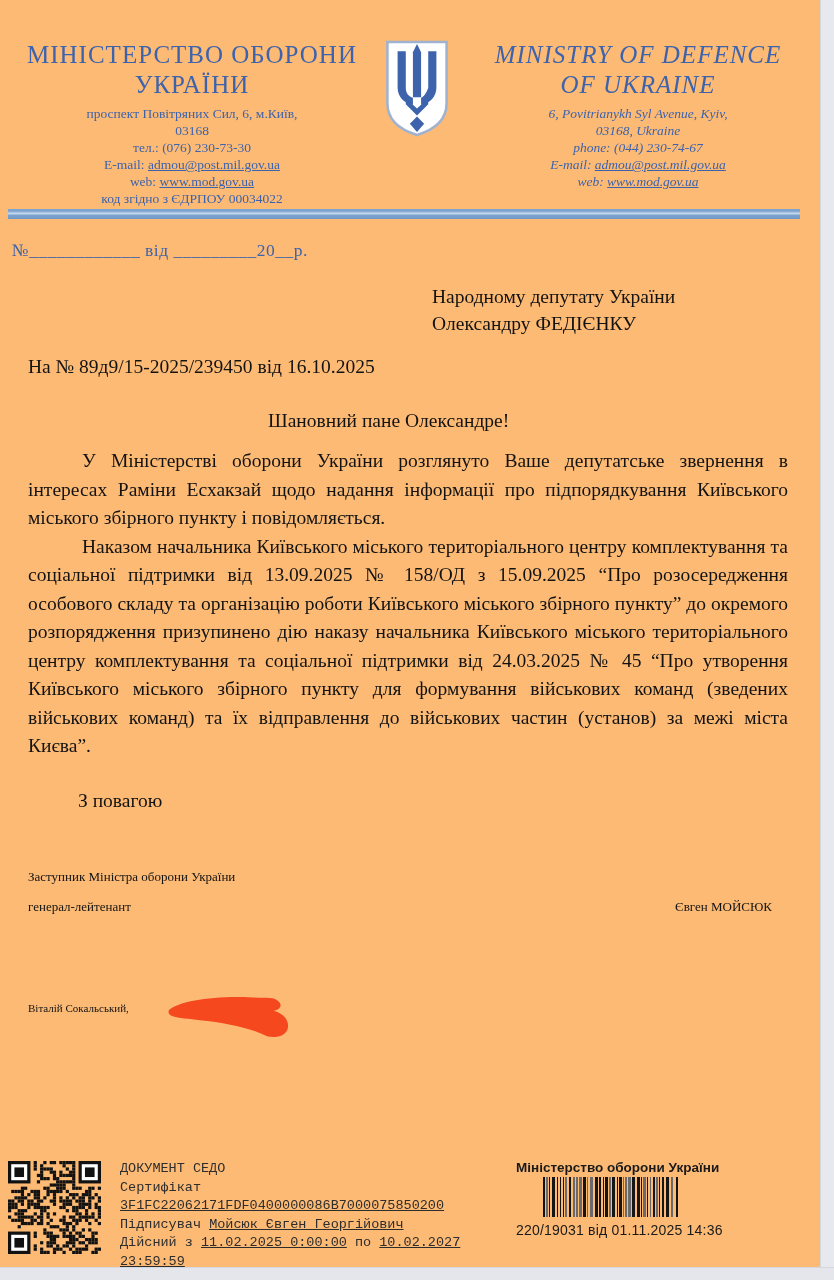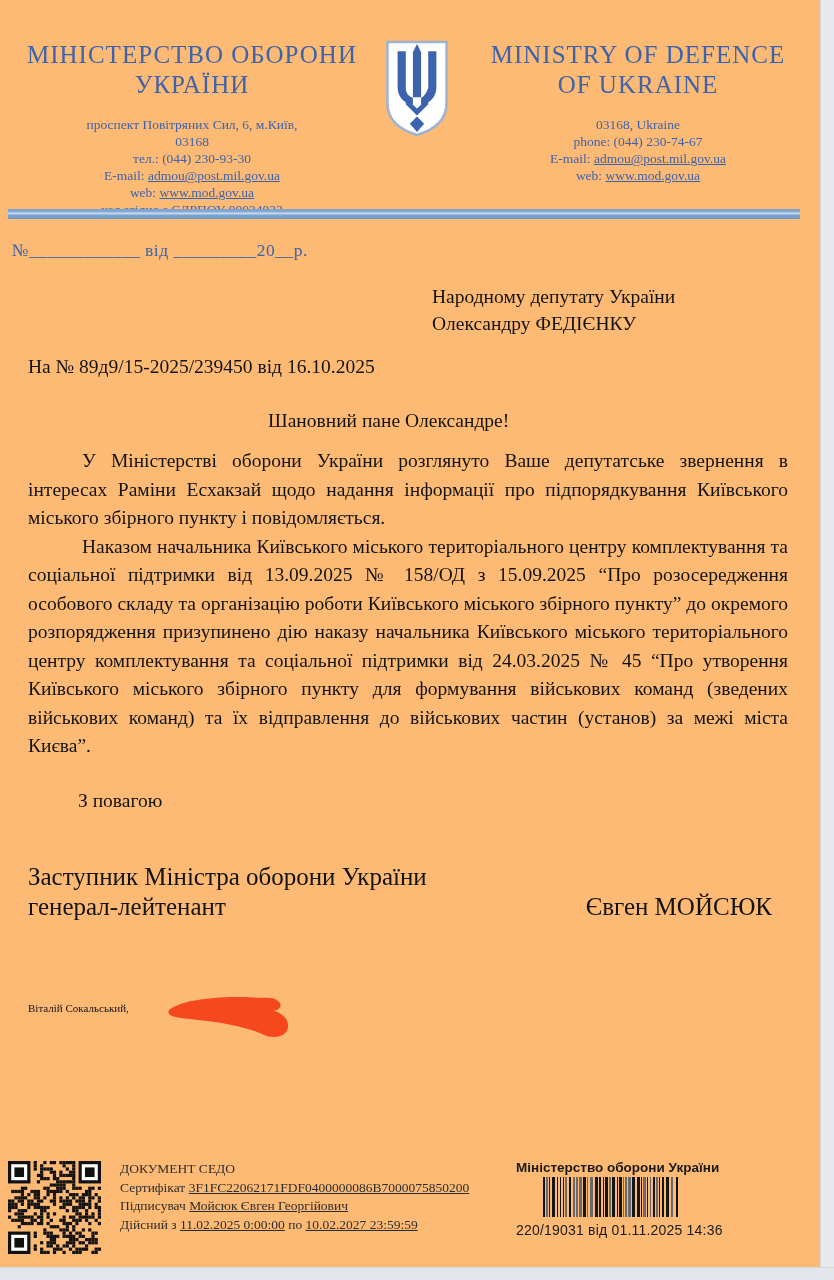--- a/index.html
+++ b/index.html
@@ -8,52 +8,52 @@
     font-family:"Liberation Serif", serif; color:#131313; overflow:hidden;
   }
   .edge-right { position:absolute; top:0; right:0; width:13px; height:1280px;
     background:#e7e9ee; border-left:1px solid #d4d7de; }
   .edge-bottom { position:absolute; left:0; bottom:0; width:834px; height:12px;
     background:#e4e6eb; border-top:1px solid #d4d7de; }
 
   
   .hdr-block { position:absolute; top:40px; width:352px; text-align:center; color:#3c63ac; }
   .hdr-left  { left:16px; }
-  .hdr-right { left:462px; }
+  .hdr-right { left:462px;font-style:italic; }
   .org-title { font-size:25px; line-height:30px; letter-spacing:1px; }
-  .org-address { font-size:13.5px; line-height:17px; margin-top:16px; }
+  .org-address { font-size:13.5px; line-height:17px; margin-top:5px; }
   .org-address .u { text-decoration:underline; }
   .emblem { position:absolute; left:383px; top:38px; width:68px; height:100px; }
 
   .divider { position:absolute; left:8px; top:209px; width:792px; height:10px;
     background:linear-gradient(180deg,#7ea4d0 0%,#7ea4d0 22%,#a6c1e2 34%,#cfdcee 48%,#7ea4d0 60%,#6e97c7 100%); }
 
   .ref-blank { position:absolute; left:12px; top:240px; font-size:17.5px; color:#3c63ac; letter-spacing:0.5px; }
 
   .addressee { position:absolute; left:432px; top:283px; font-size:19.5px; line-height:27px; }
   .in-reply  { position:absolute; left:28px; top:356px; font-size:19.5px; }
   .salutation{ position:absolute; left:268px; top:410px; font-size:19.5px; }
 
   .body-text { position:absolute; left:28px; top:447px; width:760px;
     font-size:19.5px; line-height:28.5px; text-align:justify; }
   .body-text p { margin:0; text-indent:54px; }
 
   .closing { position:absolute; left:78px; top:790px; font-size:19.5px;text-align:right; }
 
   .sign-row { position:absolute; left:28px; top:862px; width:744px;
     display:flex; justify-content:space-between; align-items:flex-end;
-    font-size:25px; line-height:30px;gap:36px; }
+    font-size:13px; line-height:30px;gap:36px; }
 
   .executor { position:absolute; left:28px; top:1002px; font-size:11px; }
   .redaction { position:absolute; left:166px; top:991px; width:130px; height:50px; }
 
   
   .qr { position:absolute; left:8px; top:1161px; width:93px; height:93px; }
   .sedo { position:absolute; left:120px; top:1160px; width:372px;
-    font-family:Liberation Serif, serif; font-size:13.5px; line-height:18.5px; color:#2d2d2d; }
+    font-family:Liberation Mono, monospace; font-size:13.5px; line-height:18.5px; color:#2d2d2d; }
   .sedo .u { text-decoration:underline; }
   .reg { position:absolute; left:516px; top:1160px; width:190px; text-align:center;
     font-family:"Liberation Sans", sans-serif; color:#1a1a1a; }
   .reg-org { font-size:13.5px; font-weight:bold; white-space:nowrap; }
   .reg-barcode { width:136px; height:40px; margin:2px auto 5px auto; display:block; }
   .reg-num { font-size:14px; letter-spacing:0.2px; white-space:nowrap; }
 </style>
 </head>
 <body>
 
@@ -61,21 +61,21 @@
   <div class="edge-right"></div>
 
   <div class="hdr-block hdr-left">
     <div class="org-title">
       <div>МІНІСТЕРСТВО ОБОРОНИ</div>
       <div>УКРАЇНИ</div>
     </div>
     <div class="org-address">
       <div>проспект Повітряних Сил, 6, м.Київ,</div>
       <div>03168</div>
-      <div>тел.: (044) 230-93-30</div>
+      <div>тел.: (076) 230-73-30</div>
       <div><span>E-mail: </span><span class="u">admou@post.mil.gov.ua</span></div>
       <div><span>web: </span><span class="u">www.mod.gov.ua</span></div>
       <div>код згідно з ЄДРПОУ 00034022</div>
     </div>
   </div>
 
   <svg class="emblem" viewBox="0 0 66 98">
     <path d="M4,4 H62 V64 C62,80 50,90 33,95 C16,90 4,80 4,64 Z" fill="#ffffff" stroke="#9fb3d1" stroke-width="2.5"></path>
     <g fill="#3c63ac">
       <path d="M14,13 h8 v36 c0,5 3,8.5 7,9.5 v7 c-9,-1.5 -15,-8 -15,-17 z"></path>
@@ -85,20 +85,21 @@
       <path d="M33,77 L40,84 L33,92 L26,84 Z"></path>
     </g>
   </svg>
 
   <div class="hdr-block hdr-right">
     <div class="org-title">
       <div>MINISTRY OF DEFENCE</div>
       <div>OF UKRAINE</div>
     </div>
     <div class="org-address">
+      <div>6, Povitrianykh Syl Avenue, Kyiv,</div>
       <div>03168, Ukraine</div>
       <div>phone: (044) 230-74-67</div>
       <div><span>E-mail: </span><span class="u">admou@post.mil.gov.ua</span></div>
       <div><span>web: </span><span class="u">www.mod.gov.ua</span></div>
     </div>
   </div>
 
   <div class="divider"></div>
 
   <div class="ref-blank">№____________ від _________20__р.</div>

